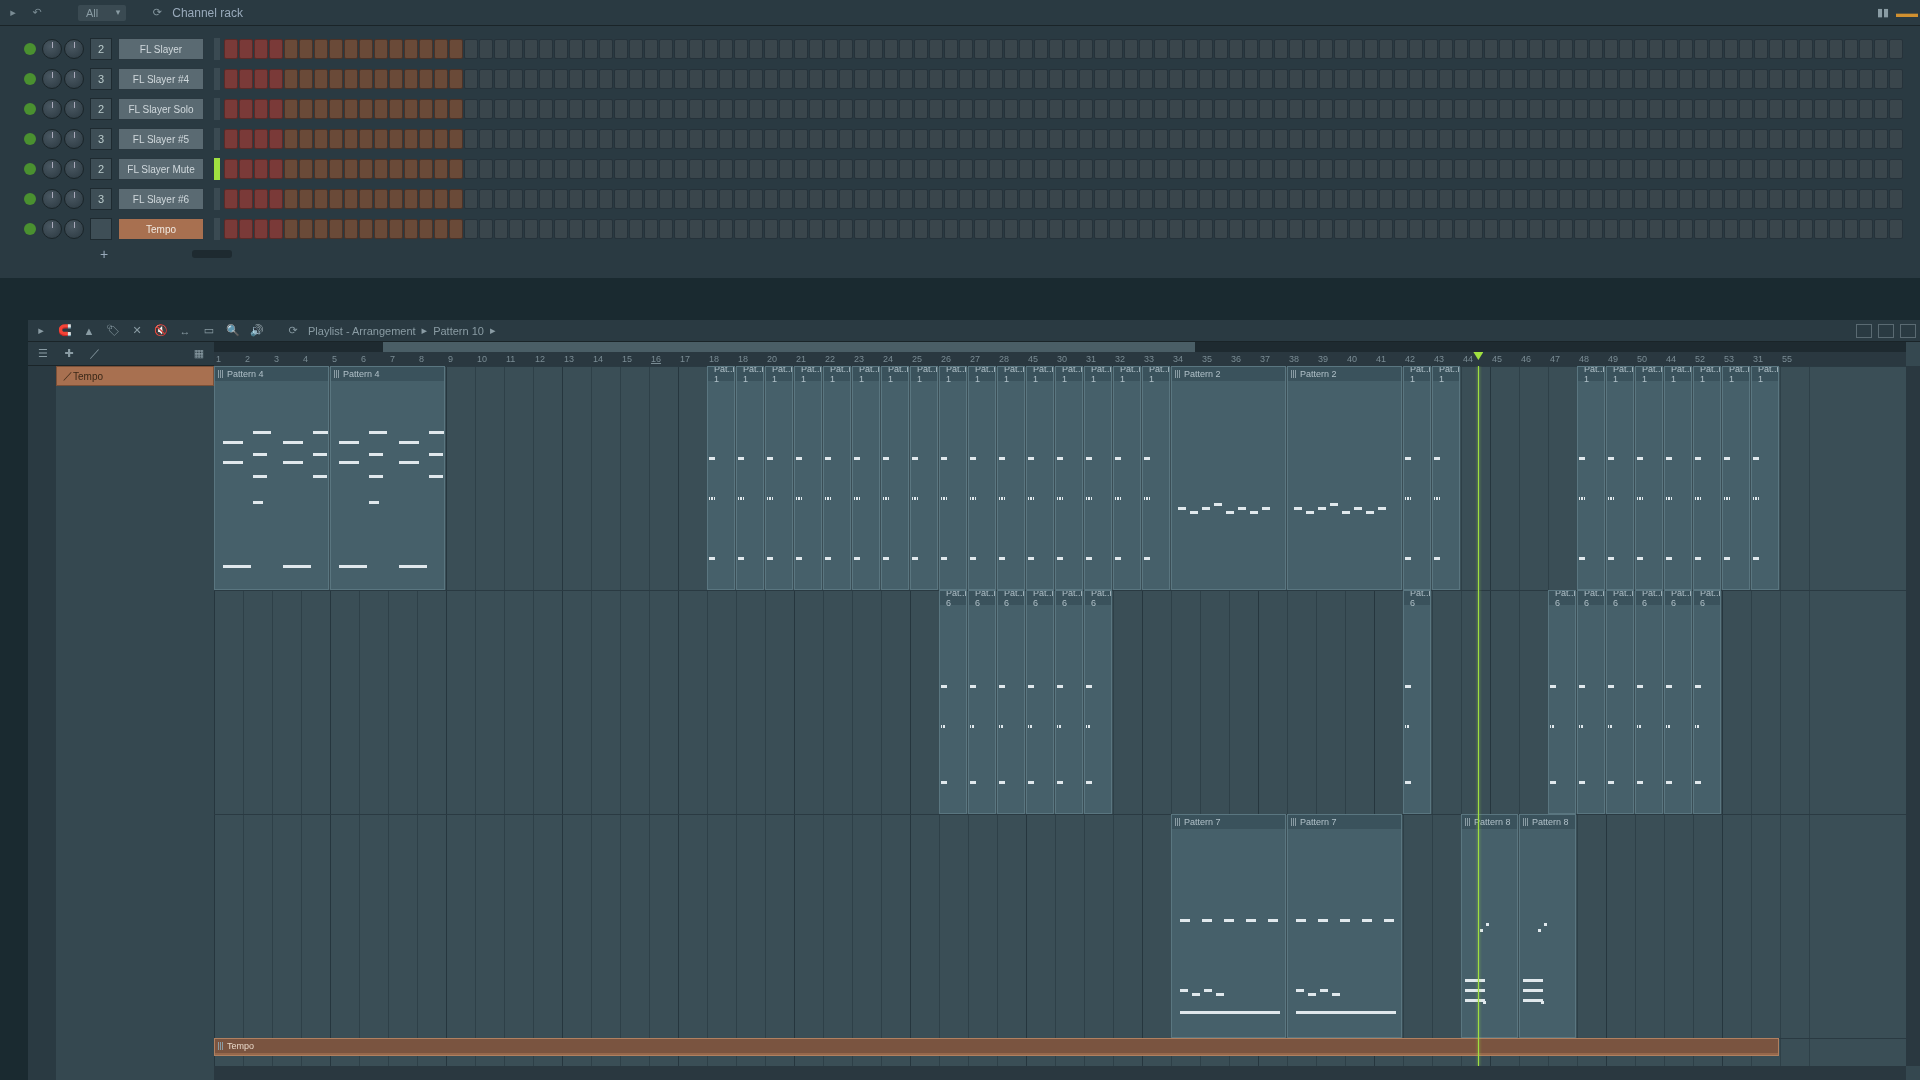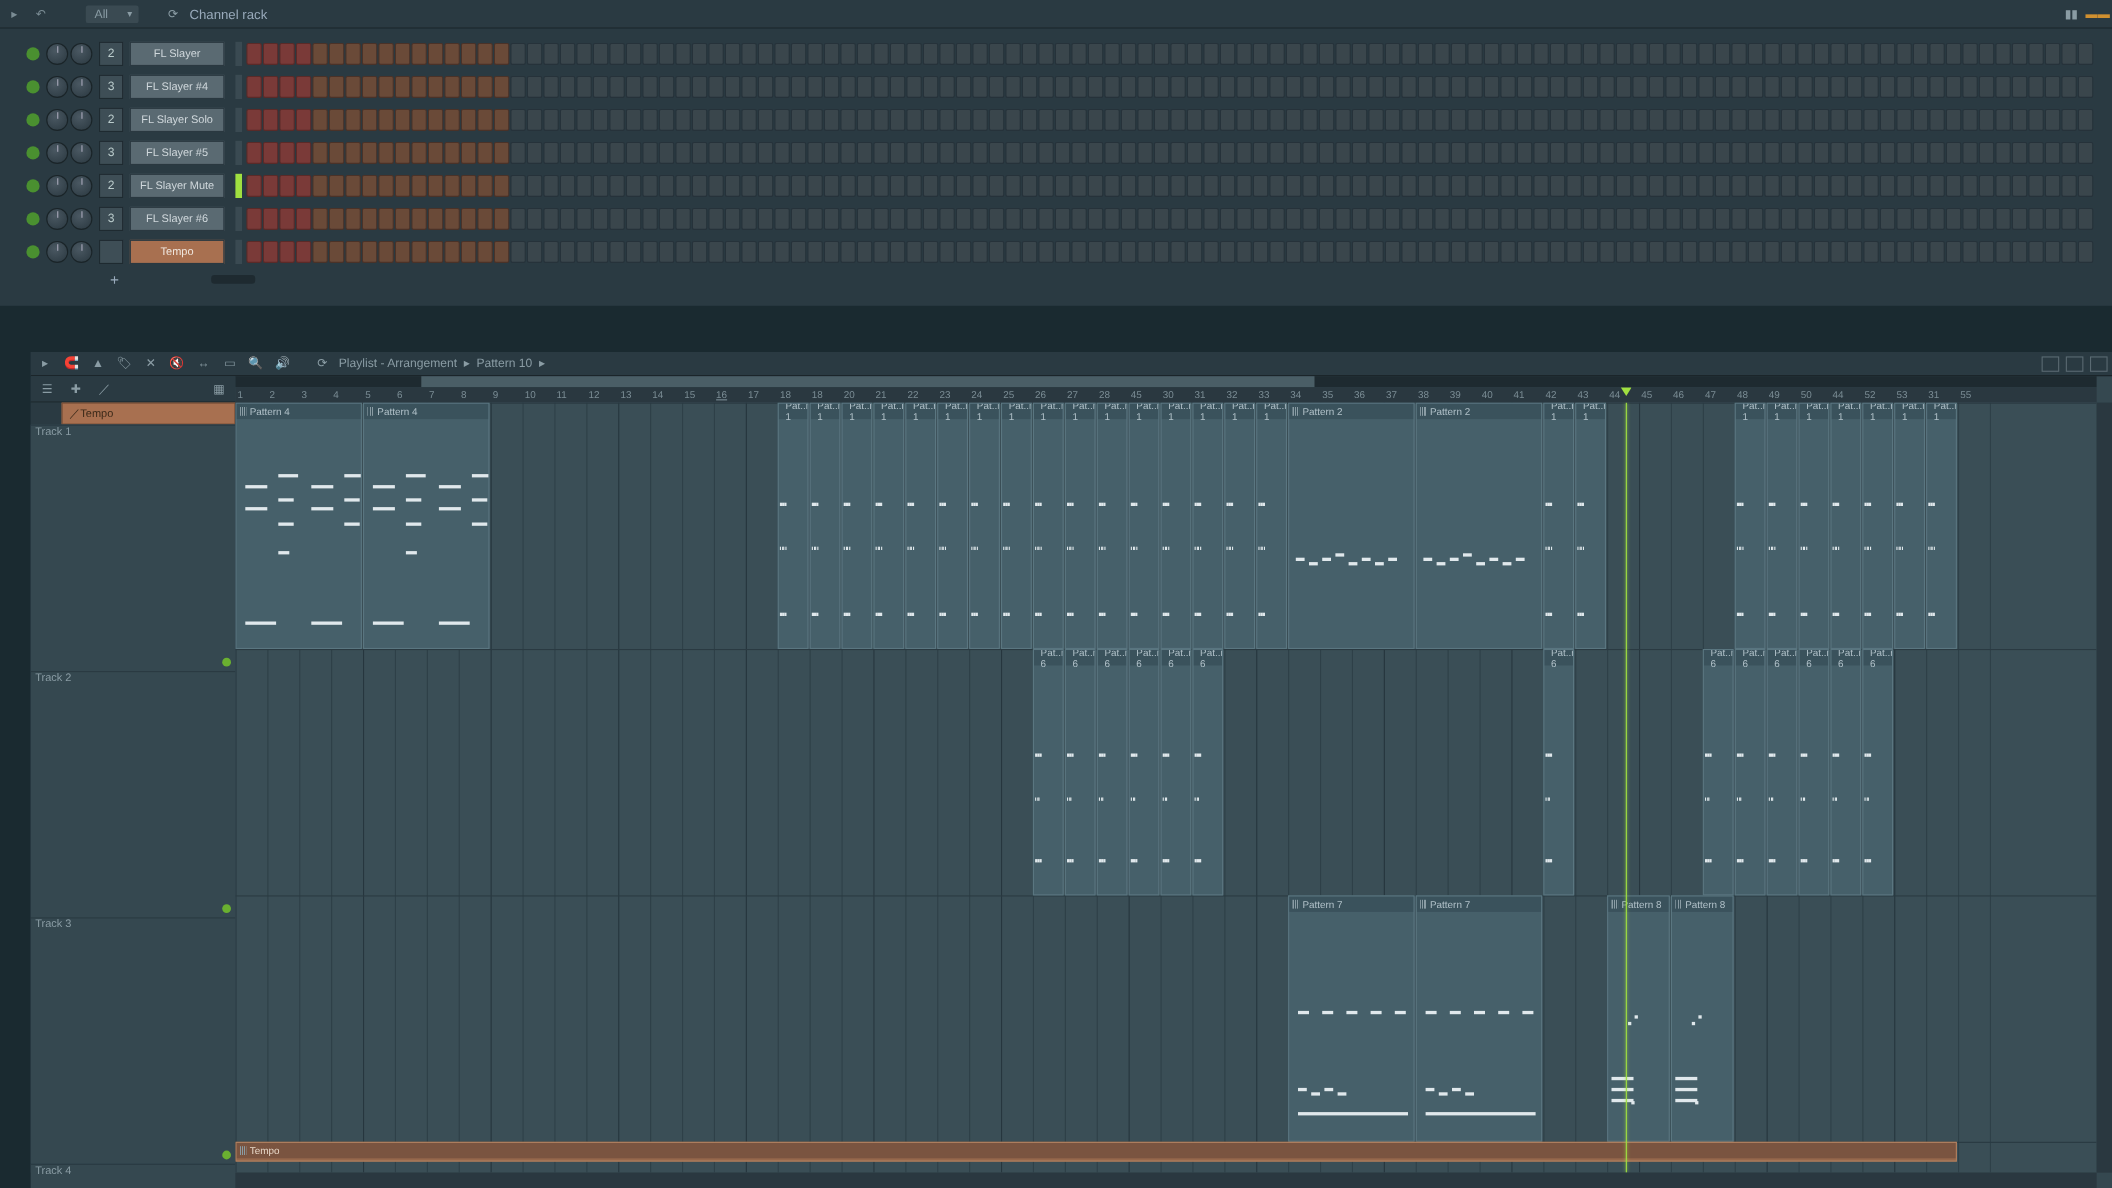--- a/index.html
+++ b/index.html
@@ -1034,26 +1034,20 @@
       <div class="ruler-tick" style="left: 1539px;">31</div>
       <div class="ruler-tick" style="left: 1568px;">55</div>
     </div>
 
   <div class="pl-patcol"></div>
   <div class="pl-patrow">
     <span>／</span>
     <span>Tempo</span>
   </div>
 
-  <div class="tcol-area" id="tcol">
-      <div class="pl-trackname" style="top: 0px; height: 224px;">Track 1<div class="dot"></div></div>
-      <div class="pl-trackname" style="top: 224px; height: 224px;">Track 2<div class="dot"></div></div>
-      <div class="pl-trackname" style="top: 448px; height: 224px;">Track 3<div class="dot"></div></div>
-      <div class="pl-trackname" style="top: 672px; height: 40px;">Track 4</div>
-    </div>
   <div class="pl-tracks" id="tracks">
       <div class="grid-bar dk" style="left: 0px;"></div>
       <div class="grid-bar" style="left: 29px;"></div>
       <div class="grid-bar" style="left: 58px;"></div>
       <div class="grid-bar" style="left: 87px;"></div>
       <div class="grid-bar dk" style="left: 116px;"></div>
       <div class="grid-bar" style="left: 145px;"></div>
       <div class="grid-bar" style="left: 174px;"></div>
       <div class="grid-bar" style="left: 203px;"></div>
       <div class="grid-bar dk" style="left: 232px;"></div>

